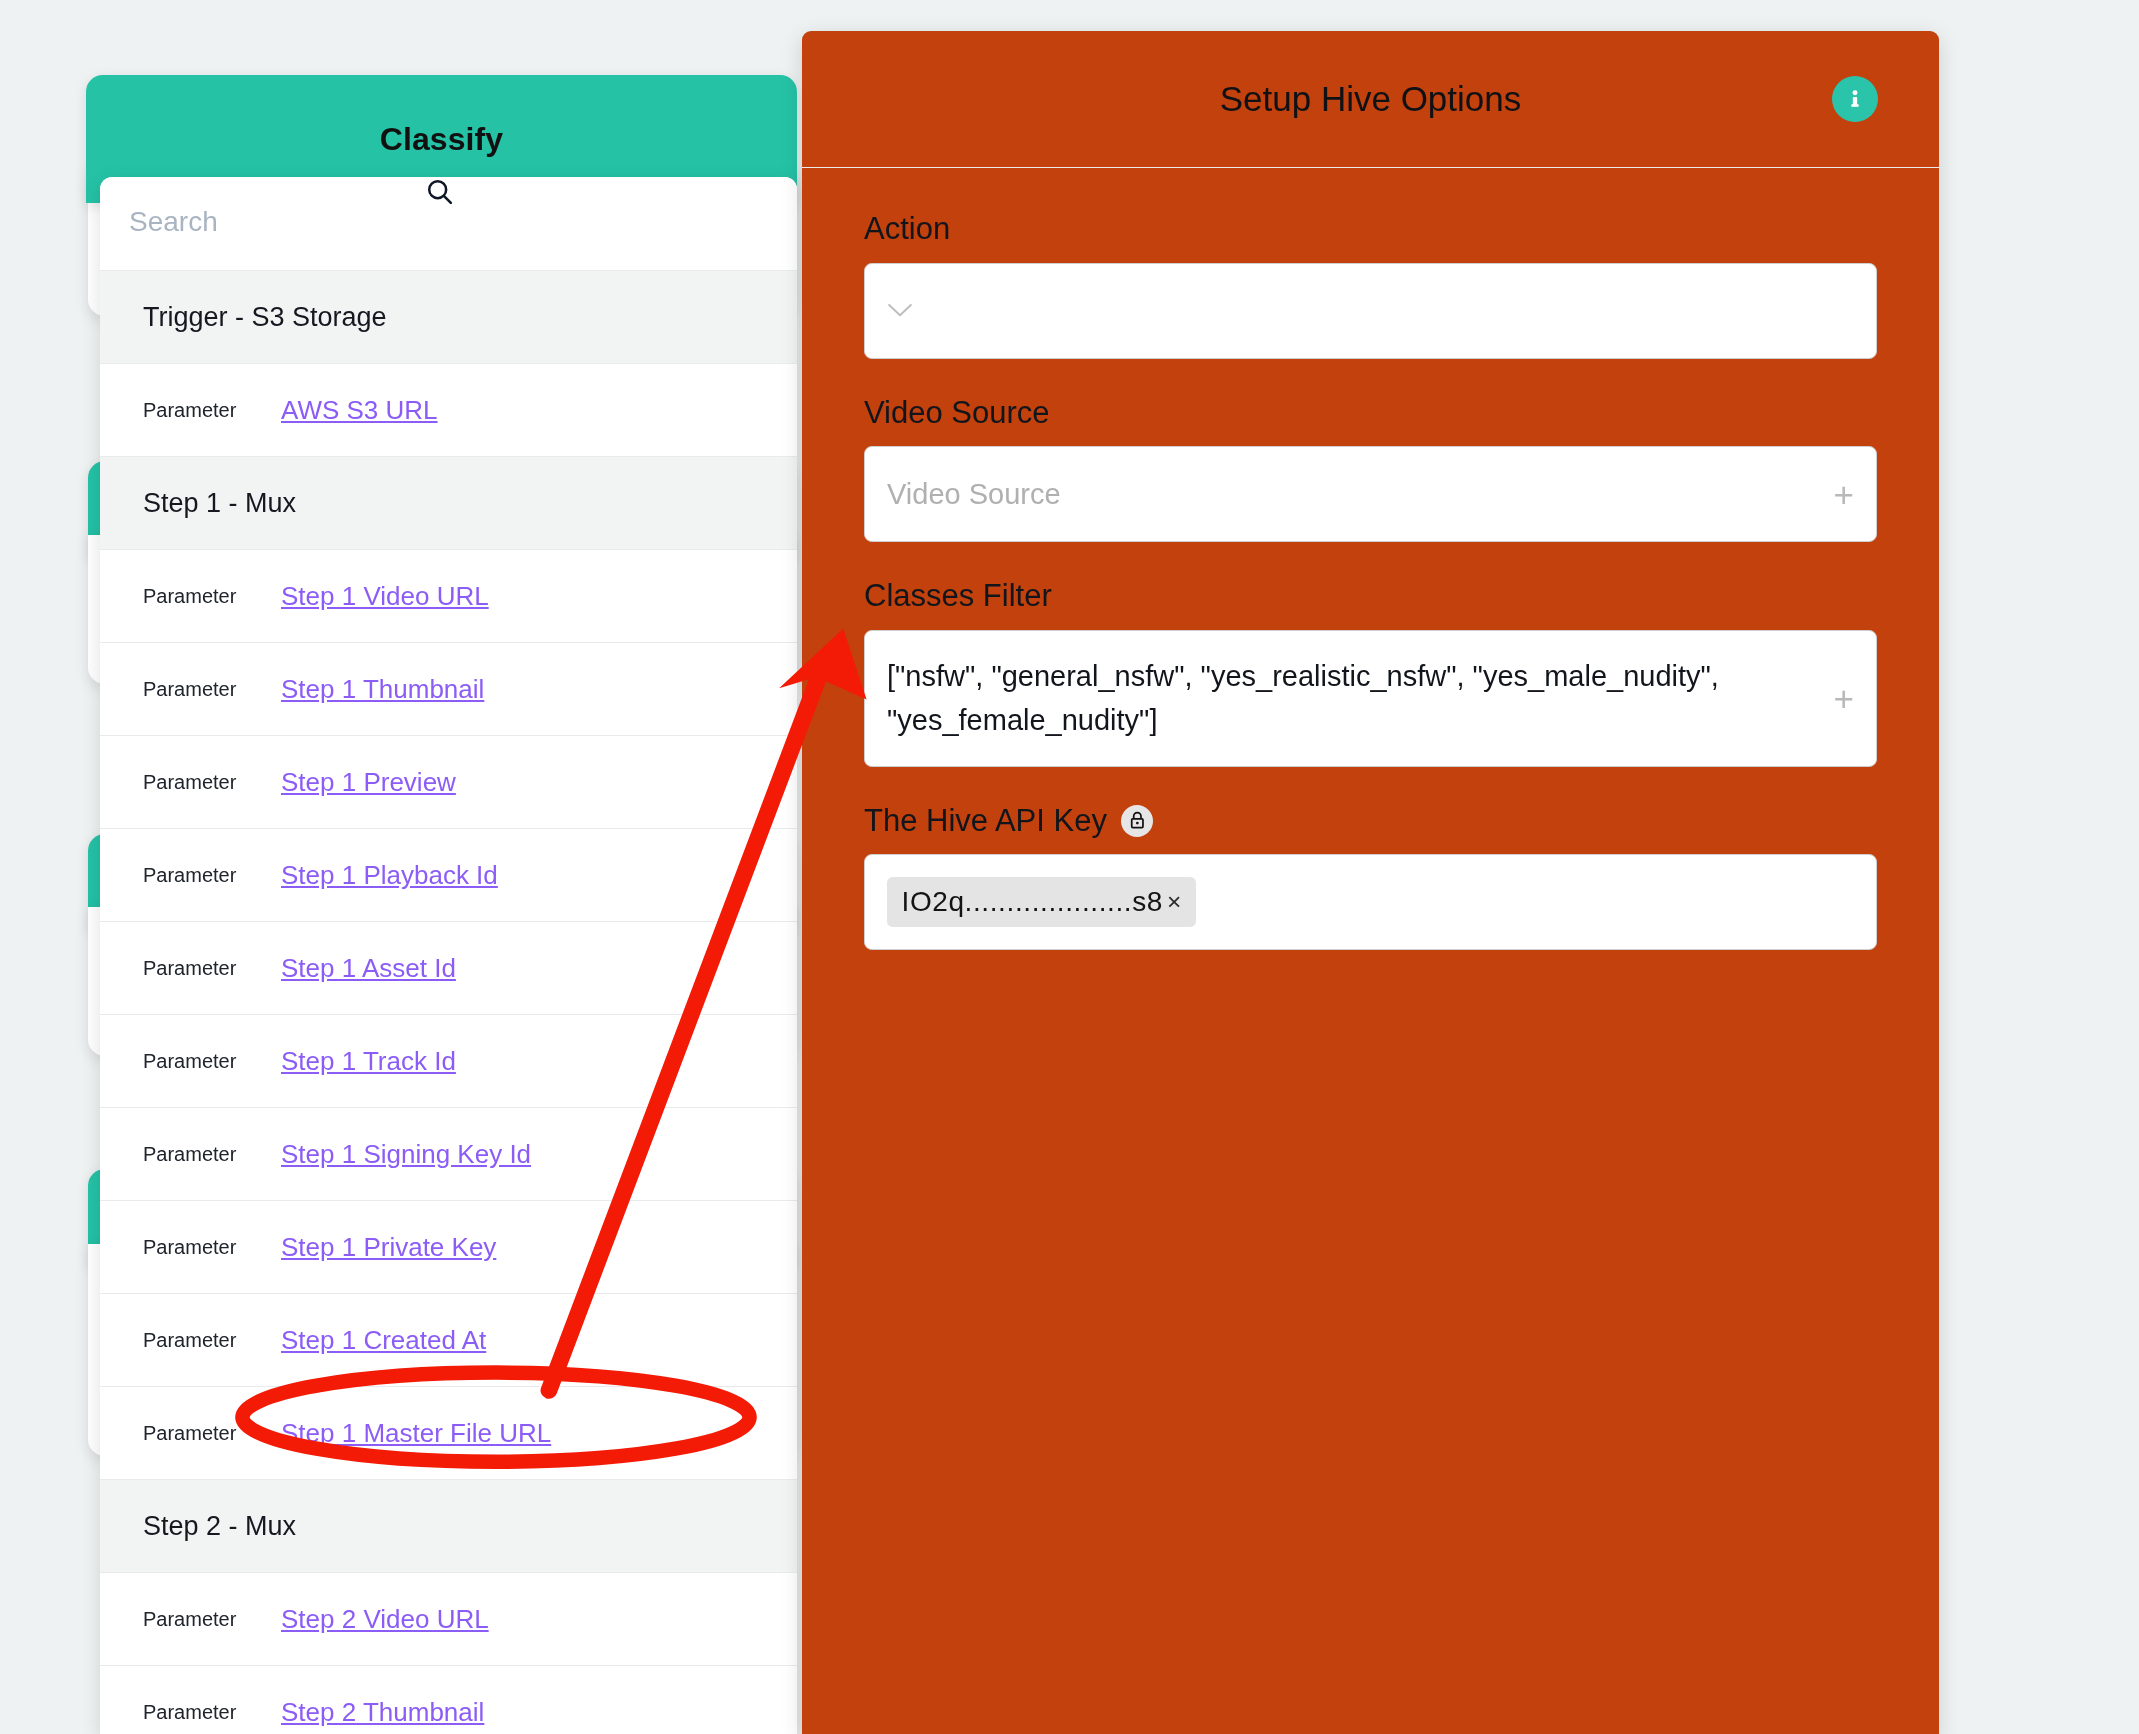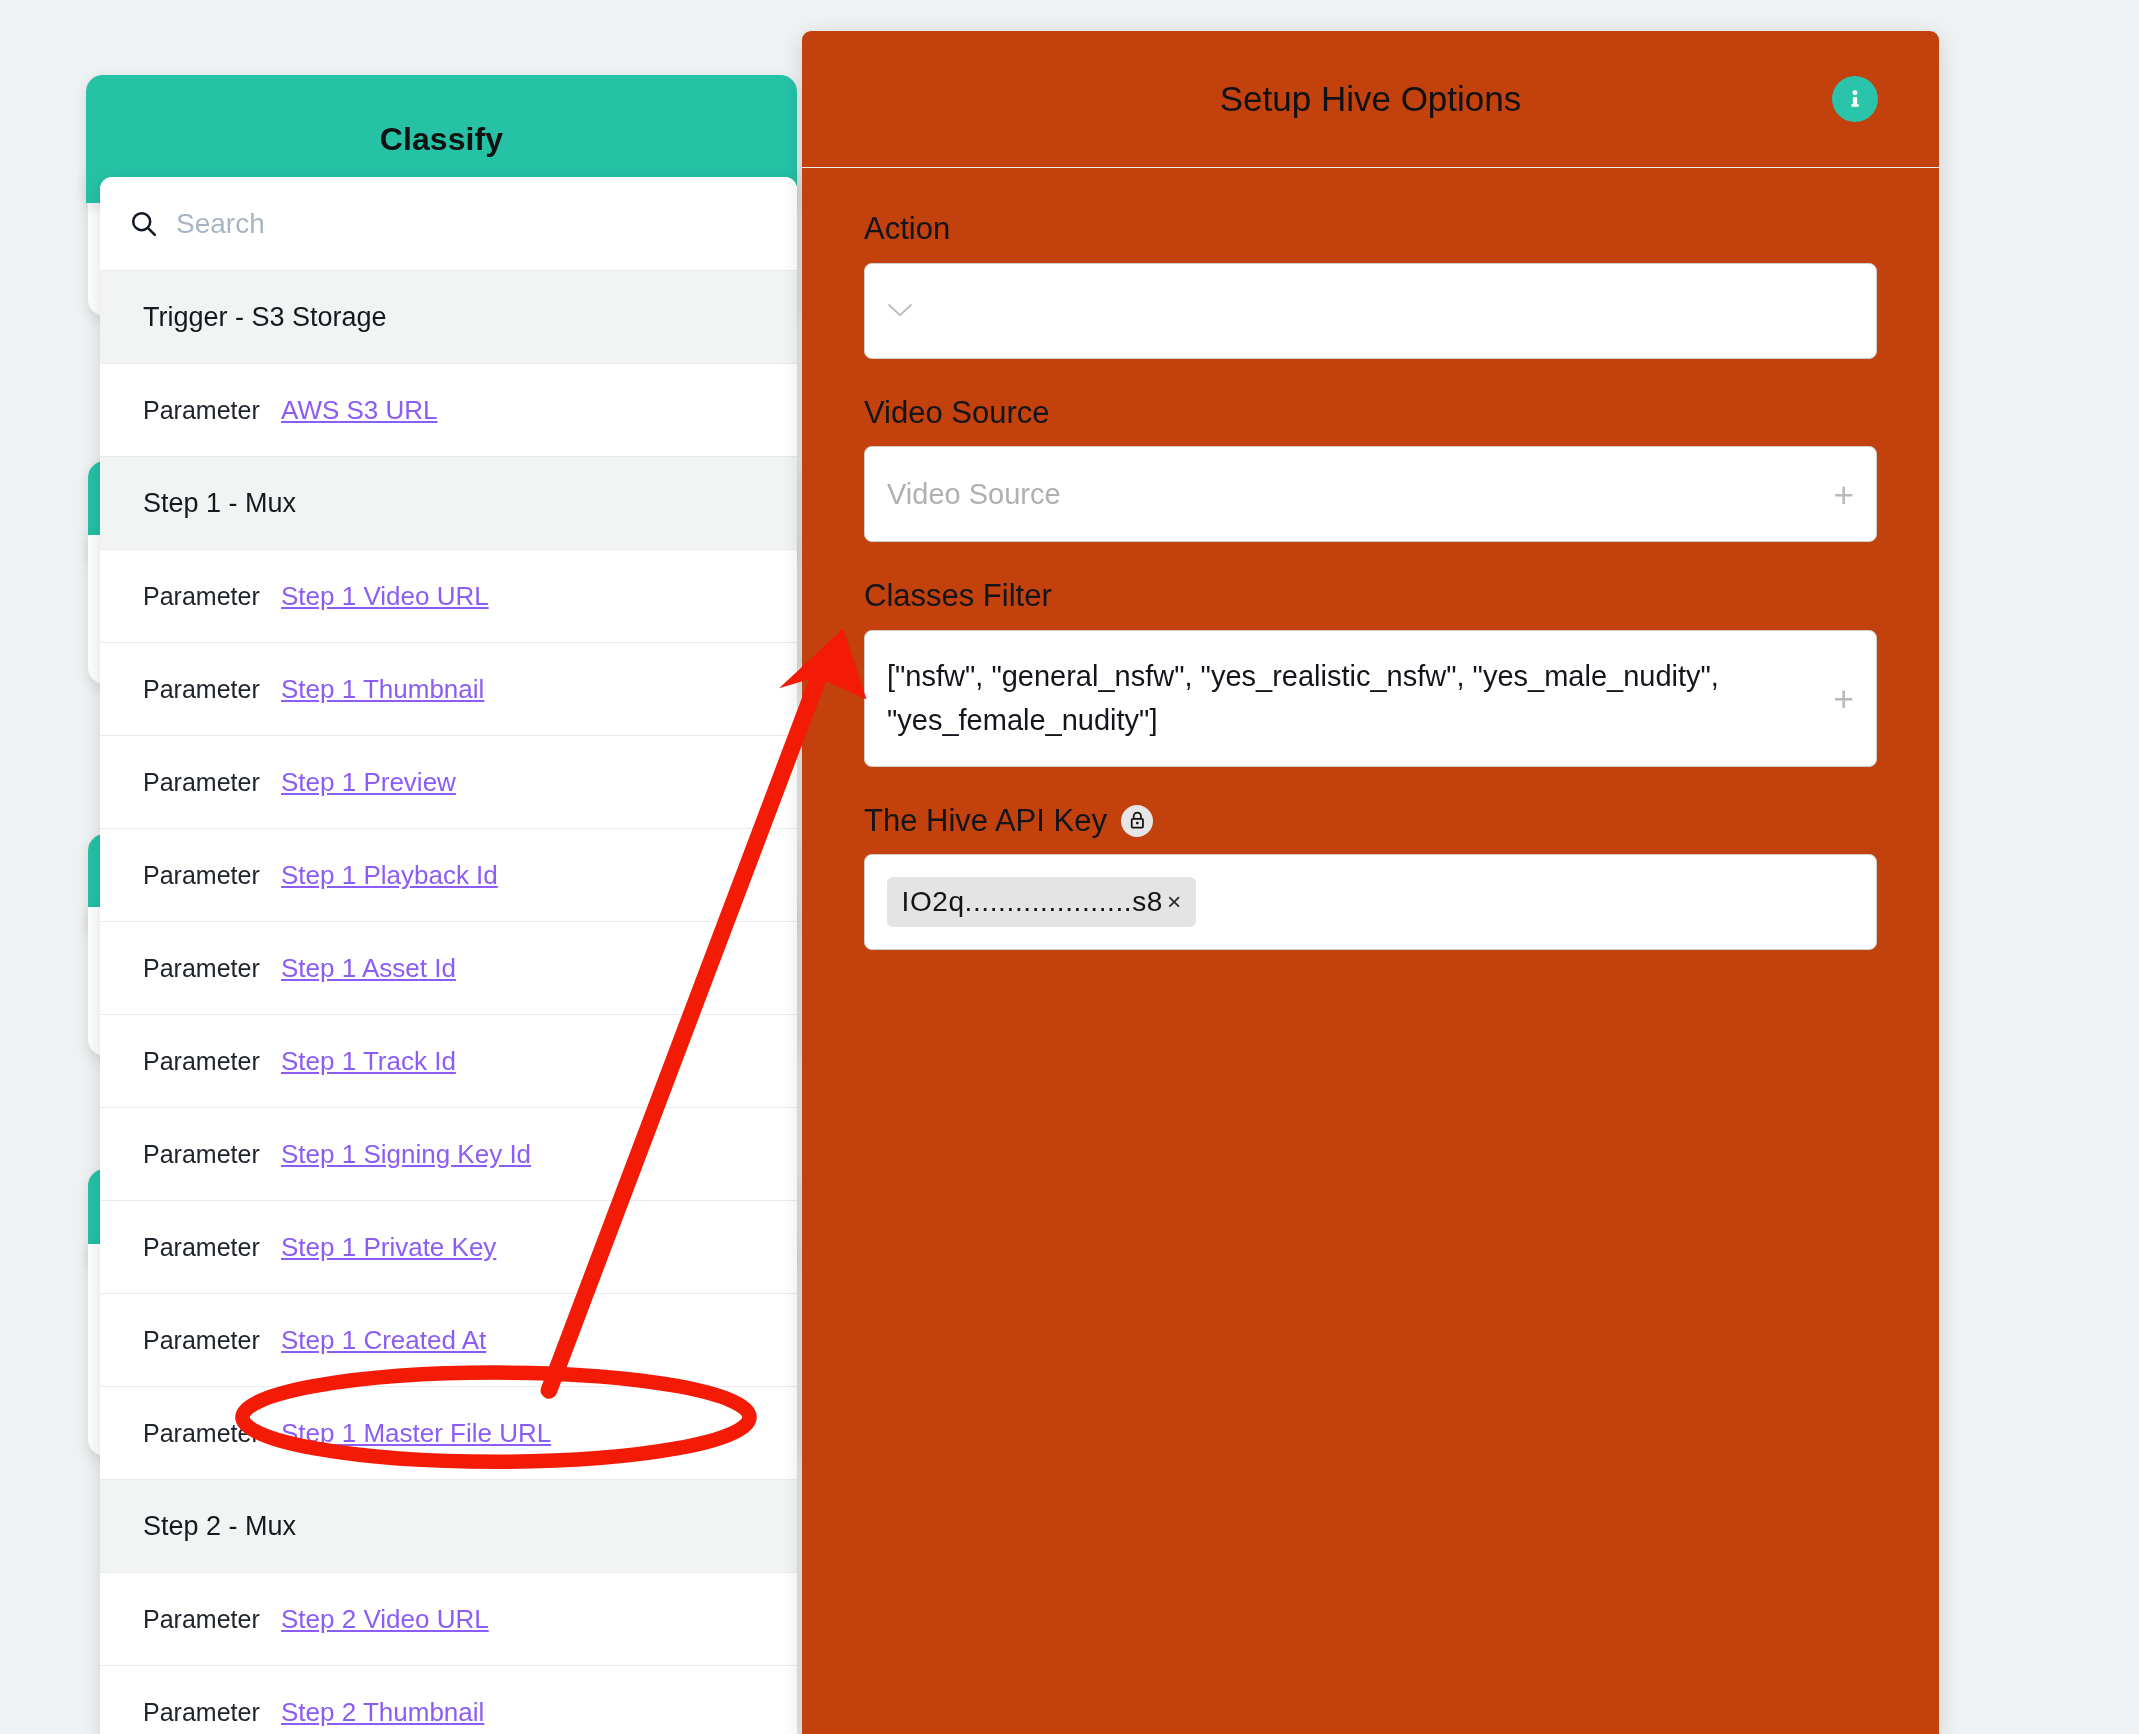--- a/index.html
+++ b/index.html
@@ -47,20 +47,21 @@
     background: #ffffff;
     border-radius: 12.3px 12.3px 0 0;
     box-shadow: 0 5.6px 19px rgba(0,0,0,0.13);
     overflow: hidden;
   }
   #search-row {
     height: 93px;
     display: flex; align-items: center;
     padding: 0 29px;
     background: #fff;
+    flex-direction: column;
   }
   #search-row .mag { width: 29px; height: 29px; flex: none; margin-right: 18px; }
   #search-input {
     border: none; outline: none; background: transparent;
     font-family: "Liberation Sans", sans-serif;
     font-size: 28px; color: #1d2230; width: 100%;
   }
   #search-input::placeholder { color: #a9b4c2; }
 
   .row {
@@ -68,21 +69,21 @@
     height: 93px;
     border-top: 1.1px solid #e9eaec;
     padding-left: 43px;
     position: relative;
   }
   .row.group {
     background: #f2f3f3;
   }
   .row.param { background: #ffffff; }
   .row .kind {
-    font-size: 25px; color: #20242c; width: 138px; flex: none;
+    font-size: 20px; color: #20242c; width: 138px; flex: none;
     font-weight: 400;
   }
   .row .label {
     font-size: 26px; color: #8b5cf6; font-weight: 400; text-decoration: underline;
   }
   .row .group-label {
     font-size: 27px; color: #15181f; font-weight: 400;
   }
 
   

